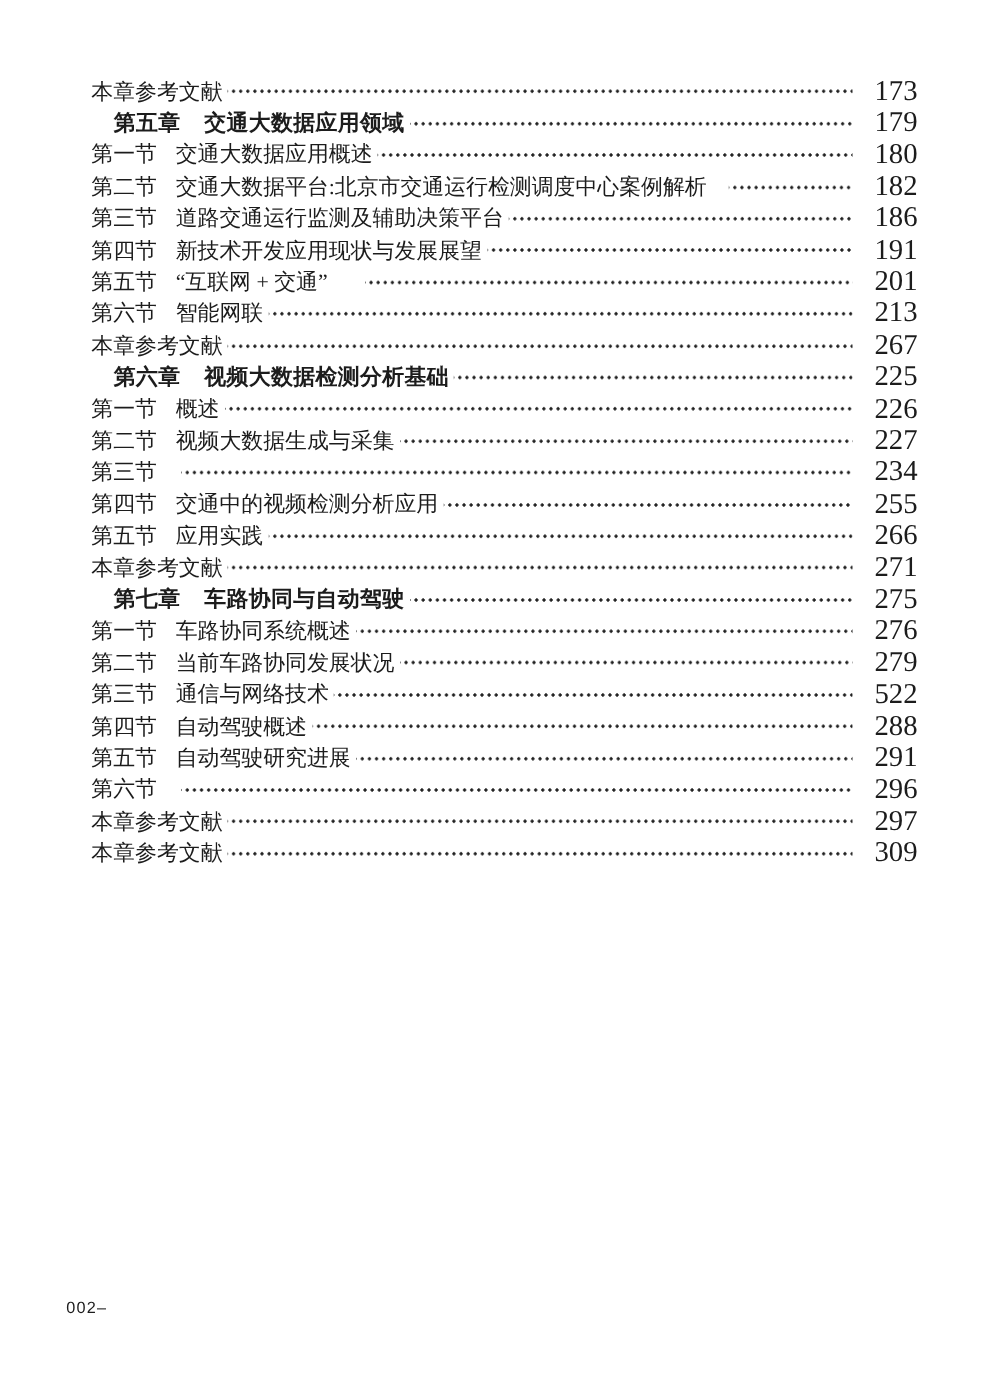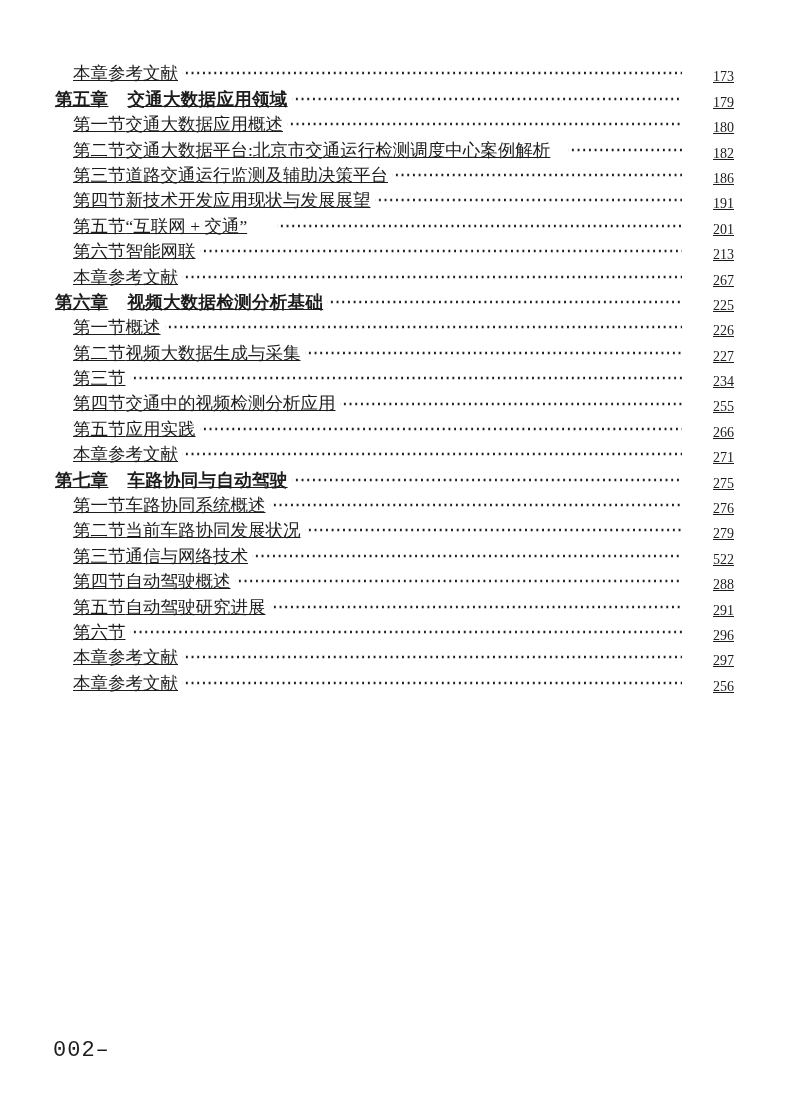--- a/index.html
+++ b/index.html
@@ -15,57 +15,56 @@
     position:relative;
     overflow:hidden;
     font-family:"Liberation Serif","DejaVu Serif",serif;
   }
   .toc{
     position:absolute;
     top:60px;left:0;right:56px;
   }
   .row{
     display:flex;
-    align-items:flex-end;
+    align-items:center;
     height:25.4px;
     font-size:17.5px;
     white-space:nowrap;
-    text-decoration:underline;
   }
   .type-chapter{padding-left:55px;}
   .type-section,.type-ref{padding-left:73px;}
   .type-chapter .label,
   .type-chapter .title{
     font-weight:700;
     font-family:"Liberation Sans","DejaVu Sans",sans-serif;
     letter-spacing:0.3px;
   }
-  .label{}
-  .type-chapter .label{margin-right:19px;}
+  .label{margin-right:15px;}
+  .type-chapter .label{margin-right:19px;margin-left:36px;}
   .dots{
     flex:1;
     align-self:stretch;
     margin:0 10px 0 4px;
     background-image:radial-gradient(circle,var(--dot) 1.05px,rgba(0,0,0,0) 1.35px);
     background-size:5.7px 5.7px;
     background-repeat:repeat-x;
     background-position:2px 53%;
   }
   .pagenum{
     font-family:"Liberation Serif","DejaVu Serif",serif;
-    font-size:14px;
+    font-size:23px;
     min-width:42px;
     text-align:right;
   }
   .footer{
     position:absolute;
     left:53px;
     top:1038px;
-    font-size:22px;
-    font-family:Liberation Mono, monospace;
+    font-size:13px;
+    font-family:Liberation Sans, sans-serif;
     letter-spacing:1px;
   }
 </style>
 </head>
 <body>
 
 <main class="toc">
     <div class="row type-ref">
 
     <span class="title">本章参考文献</span>
@@ -205,17 +204,17 @@
     <div class="row type-ref">
 
     <span class="title">本章参考文献</span>
     <span class="dots"></span>
     <span class="pagenum">297</span>
   </div>
     <div class="row type-ref">
 
     <span class="title">本章参考文献</span>
     <span class="dots"></span>
-    <span class="pagenum">256</span>
+    <span class="pagenum">309</span>
   </div>
   </main>
 
 <div class="footer">002–</div>
 
 </body></html>

